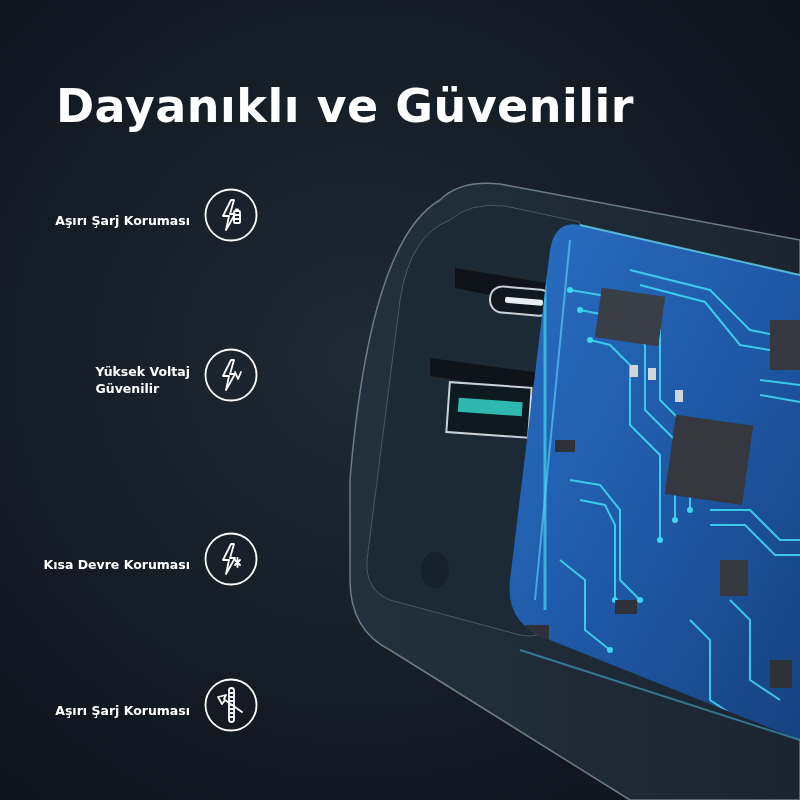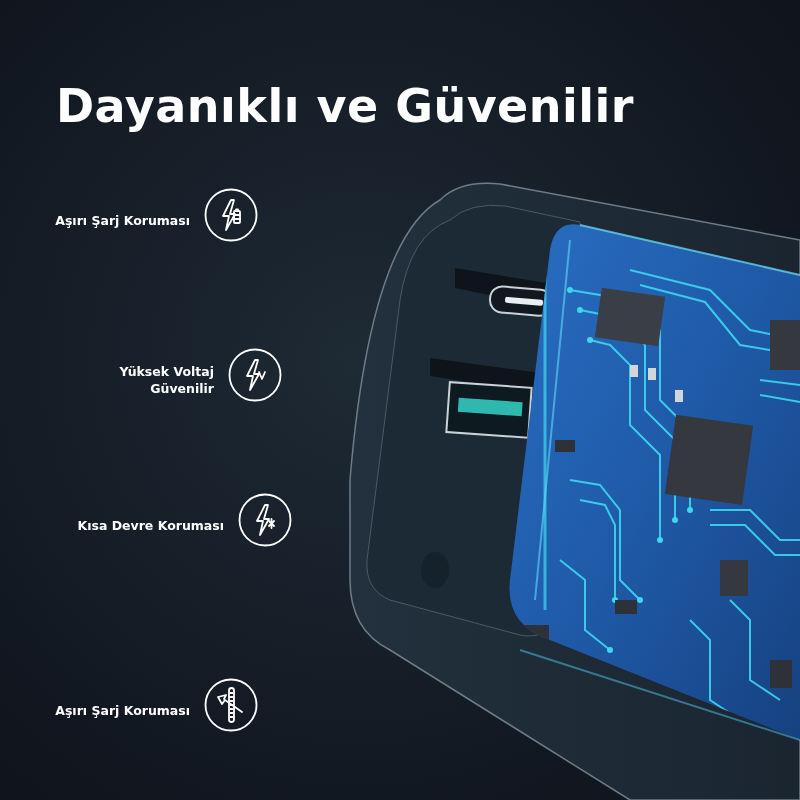--- a/index.html
+++ b/index.html
@@ -11,21 +11,21 @@
     }
     .title {
       position: absolute; left: 16px; top: 48px; width: 658px; text-align: center;
       font-size: 46px; font-weight: bold; letter-spacing: 0.5px; color: #fff;
     }
     .feature {
       position: absolute; left: 0; width: 270px; height: 64px;
     }
     .feature-label {
       position: absolute; right: 80px; top: 50%; transform: translateY(-50%);
-      font-size: 12.5px; font-weight: bold; text-align: right; line-height: 17px; white-space: nowrap;
+      font-size: 12.5px; font-weight: bold; text-align: left; line-height: 17px; white-space: nowrap;
     }
     .feature-icon {
       position: absolute; left: 204px; top: 0; width: 54px; height: 54px;
     }
     .feature-icon svg { width: 54px; height: 54px; display: block; }
 
     .device { position: absolute; left: 330px; top: 180px; width: 470px; height: 620px; }
     .device svg { width: 470px; height: 620px; display: block; }
   </style>
 </head>
@@ -42,35 +42,35 @@
       <circle cx="27" cy="27" r="25.5"></circle>
       <path d="M27 12 L19 28 L25 28 L22 42 L31 26 L26 26 L30 12 Z"></path>
       <rect x="30" y="23" width="6" height="12" rx="1"></rect>
       <line x1="30" y1="27" x2="36" y2="27"></line>
       <line x1="30" y1="31" x2="36" y2="31"></line>
       <line x1="32" y1="21.5" x2="34" y2="21.5"></line>
     </svg>
   </div>
 </div>
 
-<div class="feature" style="top:348px;margin-left:24px;">
+<div class="feature" style="top:348px;">
   <div class="feature-label">
     <div>Yüksek Voltaj</div>
     <div>Güvenilir</div>
   </div>
   <div class="feature-icon">
     <svg viewBox="0 0 54 54" fill="none" stroke="#fff" stroke-width="1.8" stroke-linejoin="round" stroke-linecap="round">
       <circle cx="27" cy="27" r="25.5"></circle>
       <path d="M27 12 L19 28 L25 28 L22 42 L31 26 L26 26 L30 12 Z"></path>
       <path d="M31 24 L34 31 L37 24"></path>
     </svg>
   </div>
 </div>
 
-<div class="feature" style="top:493px;margin-left:34px;">
+<div class="feature" style="top:532px;">
   <div class="feature-label">
     <span>Kısa Devre Koruması</span>
   </div>
   <div class="feature-icon">
     <svg viewBox="0 0 54 54" fill="none" stroke="#fff" stroke-width="1.8" stroke-linejoin="round" stroke-linecap="round">
       <circle cx="27" cy="27" r="25.5"></circle>
       <path d="M27 12 L19 28 L25 28 L22 42 L31 26 L26 26 L30 12 Z"></path>
       <line x1="31" y1="28" x2="36" y2="33"></line>
       <line x1="36" y1="28" x2="31" y2="33"></line>
       <line x1="33.5" y1="26" x2="33.5" y2="35"></line>

